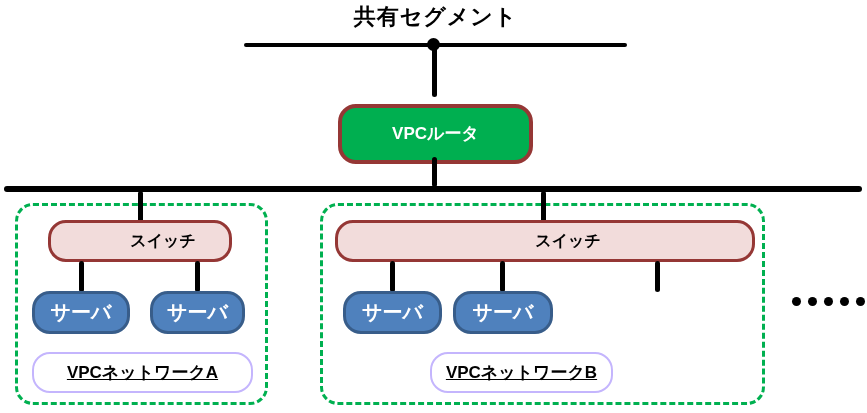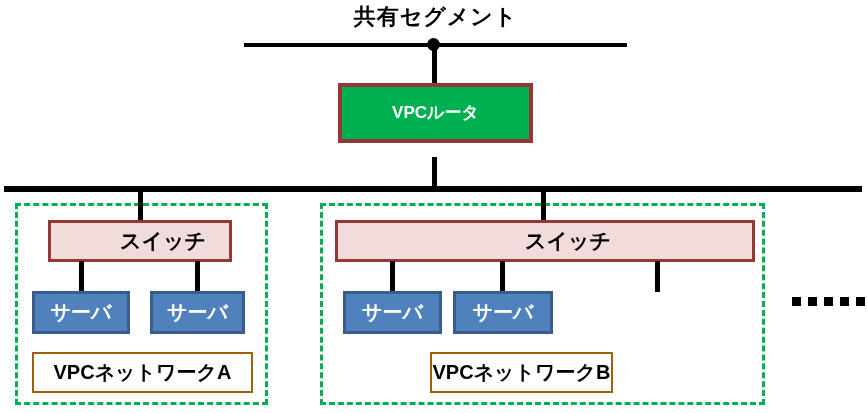--- a/index.html
+++ b/index.html
@@ -1,15 +1,15 @@
 <!DOCTYPE html>
 <html><head>
 <meta charset="utf-8">
 <style>
-  * { margin:0; padding:0; box-sizing:border-box; }
+  * { margin:0; padding:0; box-sizing:border-box;border-radius:18px; }
   html,body { background:#ffffff; }
   .stage {
     position:relative;
     width:867px; height:413px;
     background:#ffffff;
     font-family:"Liberation Sans", sans-serif;
     font-weight:bold;
     color:#000;
     overflow:hidden;
   }
@@ -28,54 +28,54 @@
   .v-router-top { left:432px; top:44px;  height:53px; }
   .v-router-bot { left:432px; top:157px; height:30px; }
   .v-sw-a  { left:138px; top:191px; height:31px; }
   .v-sw-b  { left:541px; top:191px; height:31px; }
   .v-a1 { left:79px;  top:261px; height:31px; }
   .v-a2 { left:195px; top:261px; height:31px; }
   .v-b1 { left:390px; top:261px; height:31px; }
   .v-b2 { left:500px; top:261px; height:31px; }
   .v-b3 { left:655px; top:261px; height:31px; }
   .router {
-    position:absolute; left:338px; top:83px; width:195px; height:60px;
+    position:absolute; left:338px; top:104px; width:195px; height:60px;
     background:#00AF50; border:4px solid #953735; color:#fff;
     display:flex; flex-direction:column; align-items:center; justify-content:center;
     font-size:17px; line-height:24px; text-align:center;
   }
   .dashed {
     position:absolute; border:3px dashed #00B050; background:transparent;
   }
   .dashed-a { left:15px;  top:203px; width:253px; height:202px; }
   .dashed-b { left:320px; top:203px; width:445px; height:202px; }
   .switch {
     position:absolute; top:220px; height:42px;
     background:#F2DCDB; border:3px solid #953735;
     display:flex; align-items:center; justify-content:center;
-    font-size:21px; color:#000;padding-left:46px;
+    font-size:16px; color:#000;padding-left:46px;
   }
   .switch-a { left:48px;  width:184px; }
   .switch-b { left:335px; width:420px; }
   .node {
     position:absolute; top:291px; height:43px;
     background:#4F81BD; border:3px solid #385D8A; color:#fff;
     display:flex; align-items:center; justify-content:center;
     font-size:20px;
   }
   .node-a1 { left:32px;  width:98px;  }
   .node-a2 { left:150px; width:95px;  }
   .node-b1 { left:343px; width:99px;  }
   .node-b2 { left:453px; width:100px; }
   .node-b3 { left:572px; width:171px; }
   .netlabel {
     position:absolute; top:352px; height:41px;
-    background:#fff; border:2px solid #a16207;
+    background:#fff; border:2px solid #c4b5fd;
     display:flex; align-items:center; justify-content:center;
-    font-size:20px; color:#000;
+    font-size:17px; color:#000;text-decoration:underline;
   }
   .netlabel-a { left:32px;  width:221px; }
   .netlabel-b { left:430px; width:183px; }
   .dots {
     position:absolute; left:792px; top:297px;
     display:flex; gap:7px;
   }
   .dots span { width:9px; height:9px; background:#000; display:block; }
 </style>
 </head>

